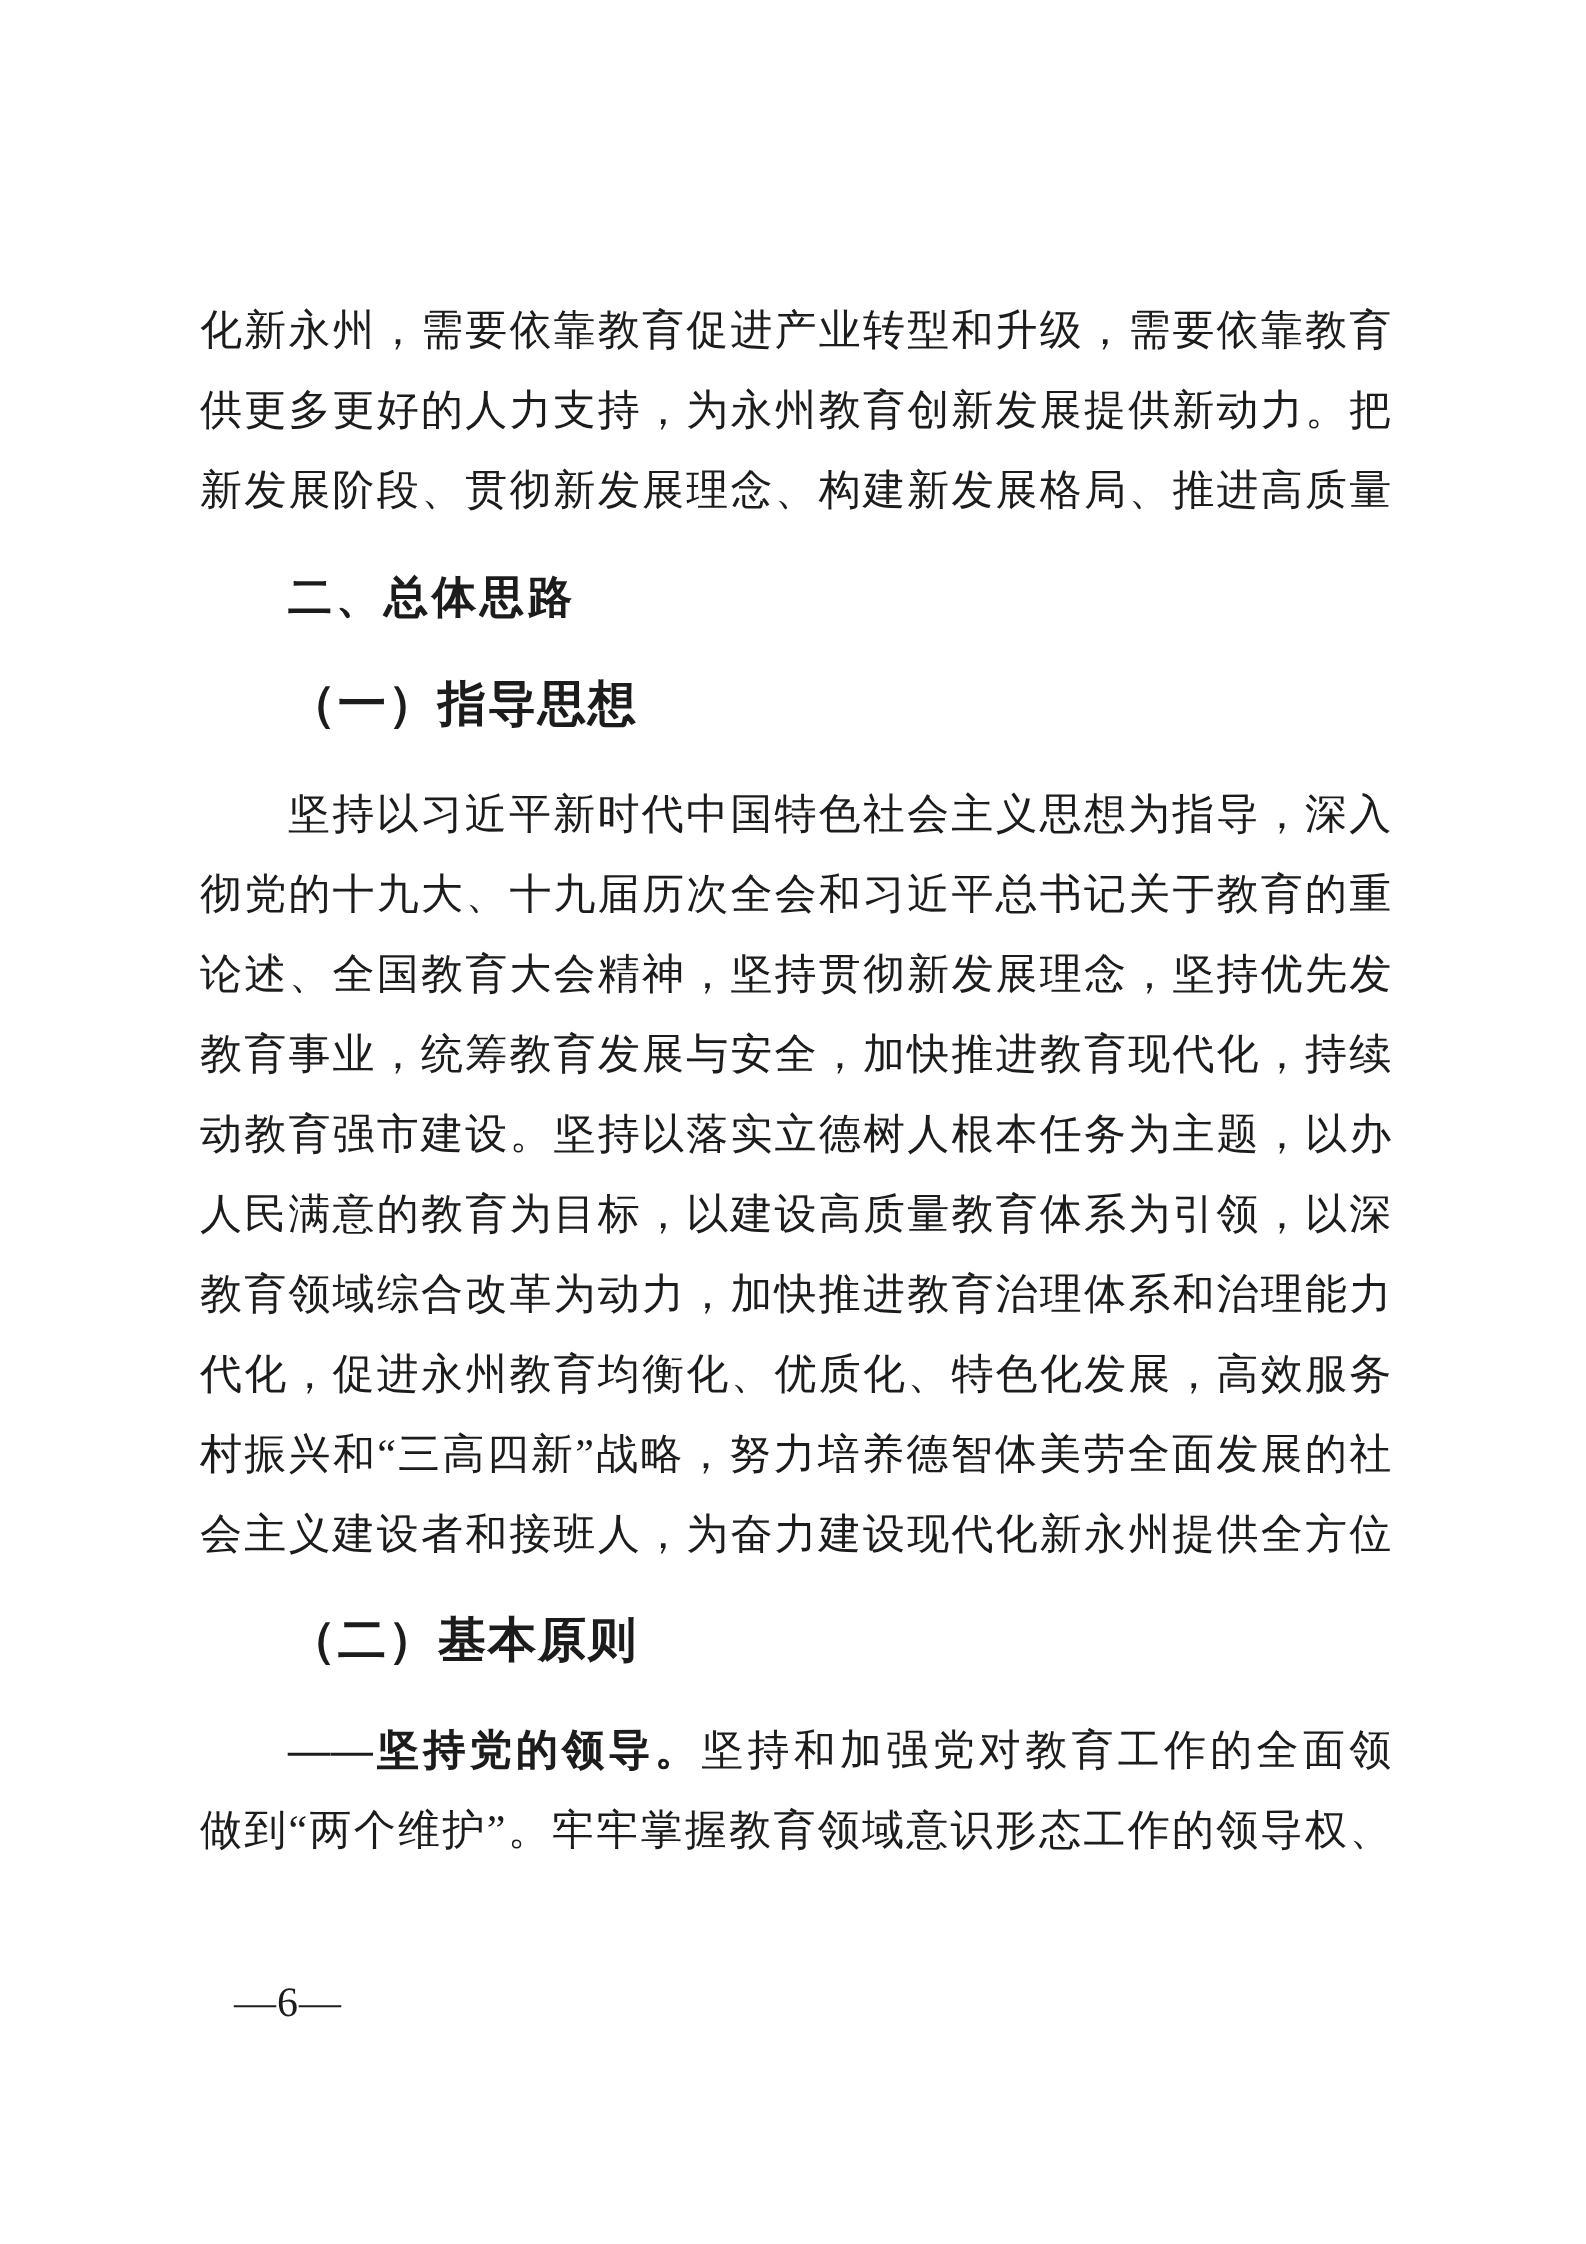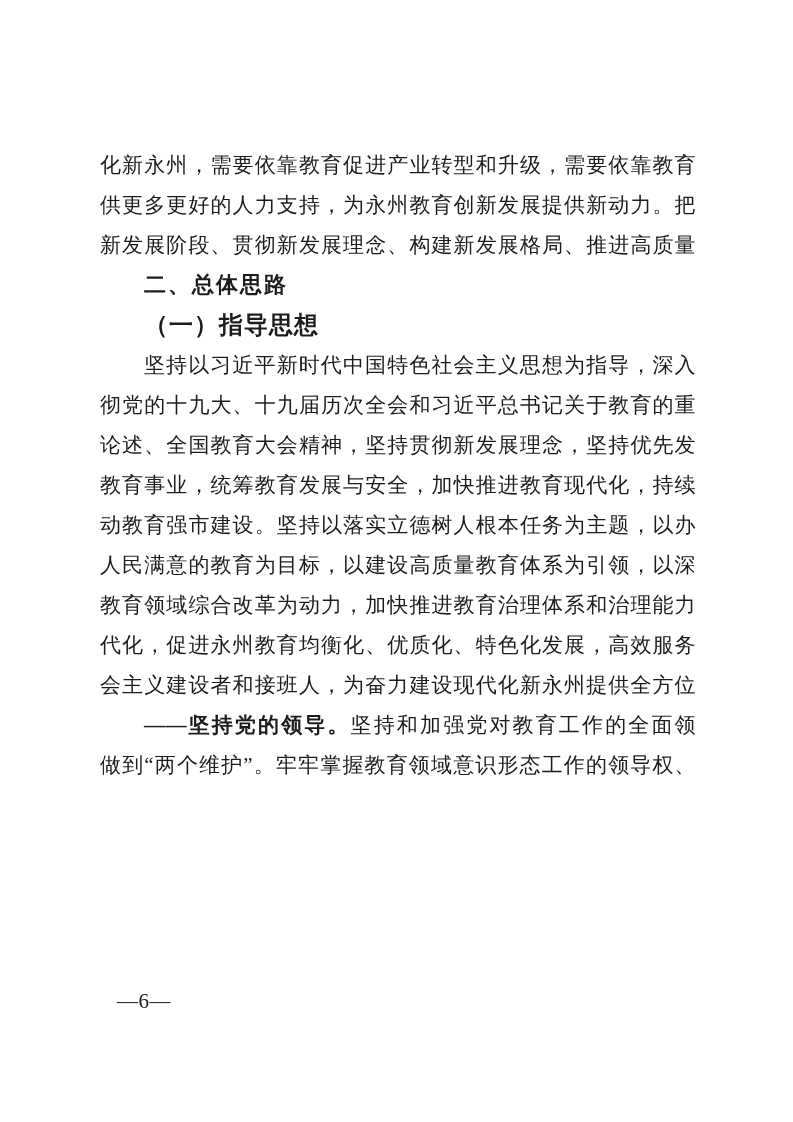--- a/index.html
+++ b/index.html
@@ -31,20 +31,21 @@
     white-space: nowrap;
   }
   .line.fill {
     white-space: normal;
     text-align: justify;
     text-align-last: justify;
     text-justify: inter-character;
   }
   .line.indent {
     text-indent: 44px;
+    margin-top: 14px;
   }
   .h-section {
     font-family: "Liberation Sans", sans-serif;
     font-weight: 700;
     font-size: 22px;
     letter-spacing: 2px;
   }
   .h-sub {
     font-weight: 700;
     font-size: 24px;
@@ -77,22 +78,24 @@
     <div class="line h-sub indent">（一）指导思想</div>
 
     <div class="line fill indent">坚持以习近平新时代中国特色社会主义思想为指导，深入贯</div>
     <div class="line fill">彻党的十九大、十九届历次全会和习近平总书记关于教育的重要</div>
     <div class="line fill">论述、全国教育大会精神，坚持贯彻新发展理念，坚持优先发展</div>
     <div class="line fill">教育事业，统筹教育发展与安全，加快推进教育现代化，持续推</div>
     <div class="line fill">动教育强市建设。坚持以落实立德树人根本任务为主题，以办好</div>
     <div class="line fill">人民满意的教育为目标，以建设高质量教育体系为引领，以深化</div>
     <div class="line fill">教育领域综合改革为动力，加快推进教育治理体系和治理能力现</div>
     <div class="line fill">代化，促进永州教育均衡化、优质化、特色化发展，高效服务乡</div>
+    <div class="line fill">村振兴和“三高四新”战略，努力培养德智体美劳全面发展的社</div>
     <div class="line fill">会主义建设者和接班人，为奋力建设现代化新永州提供全方位人</div>
 
+    <div class="line h-sub indent">（二）基本原则</div>
 
     <div class="line fill indent">
       <span class="lead-bold">——坚持党的领导。</span><span>坚持和加强党对教育工作的全面领导，</span>
     </div>
     <div class="line fill">做到“两个维护”。牢牢掌握教育领域意识形态工作的领导权、</div>
 
   </div>
 
   <div class="page-number">—6—</div>
 </div>

